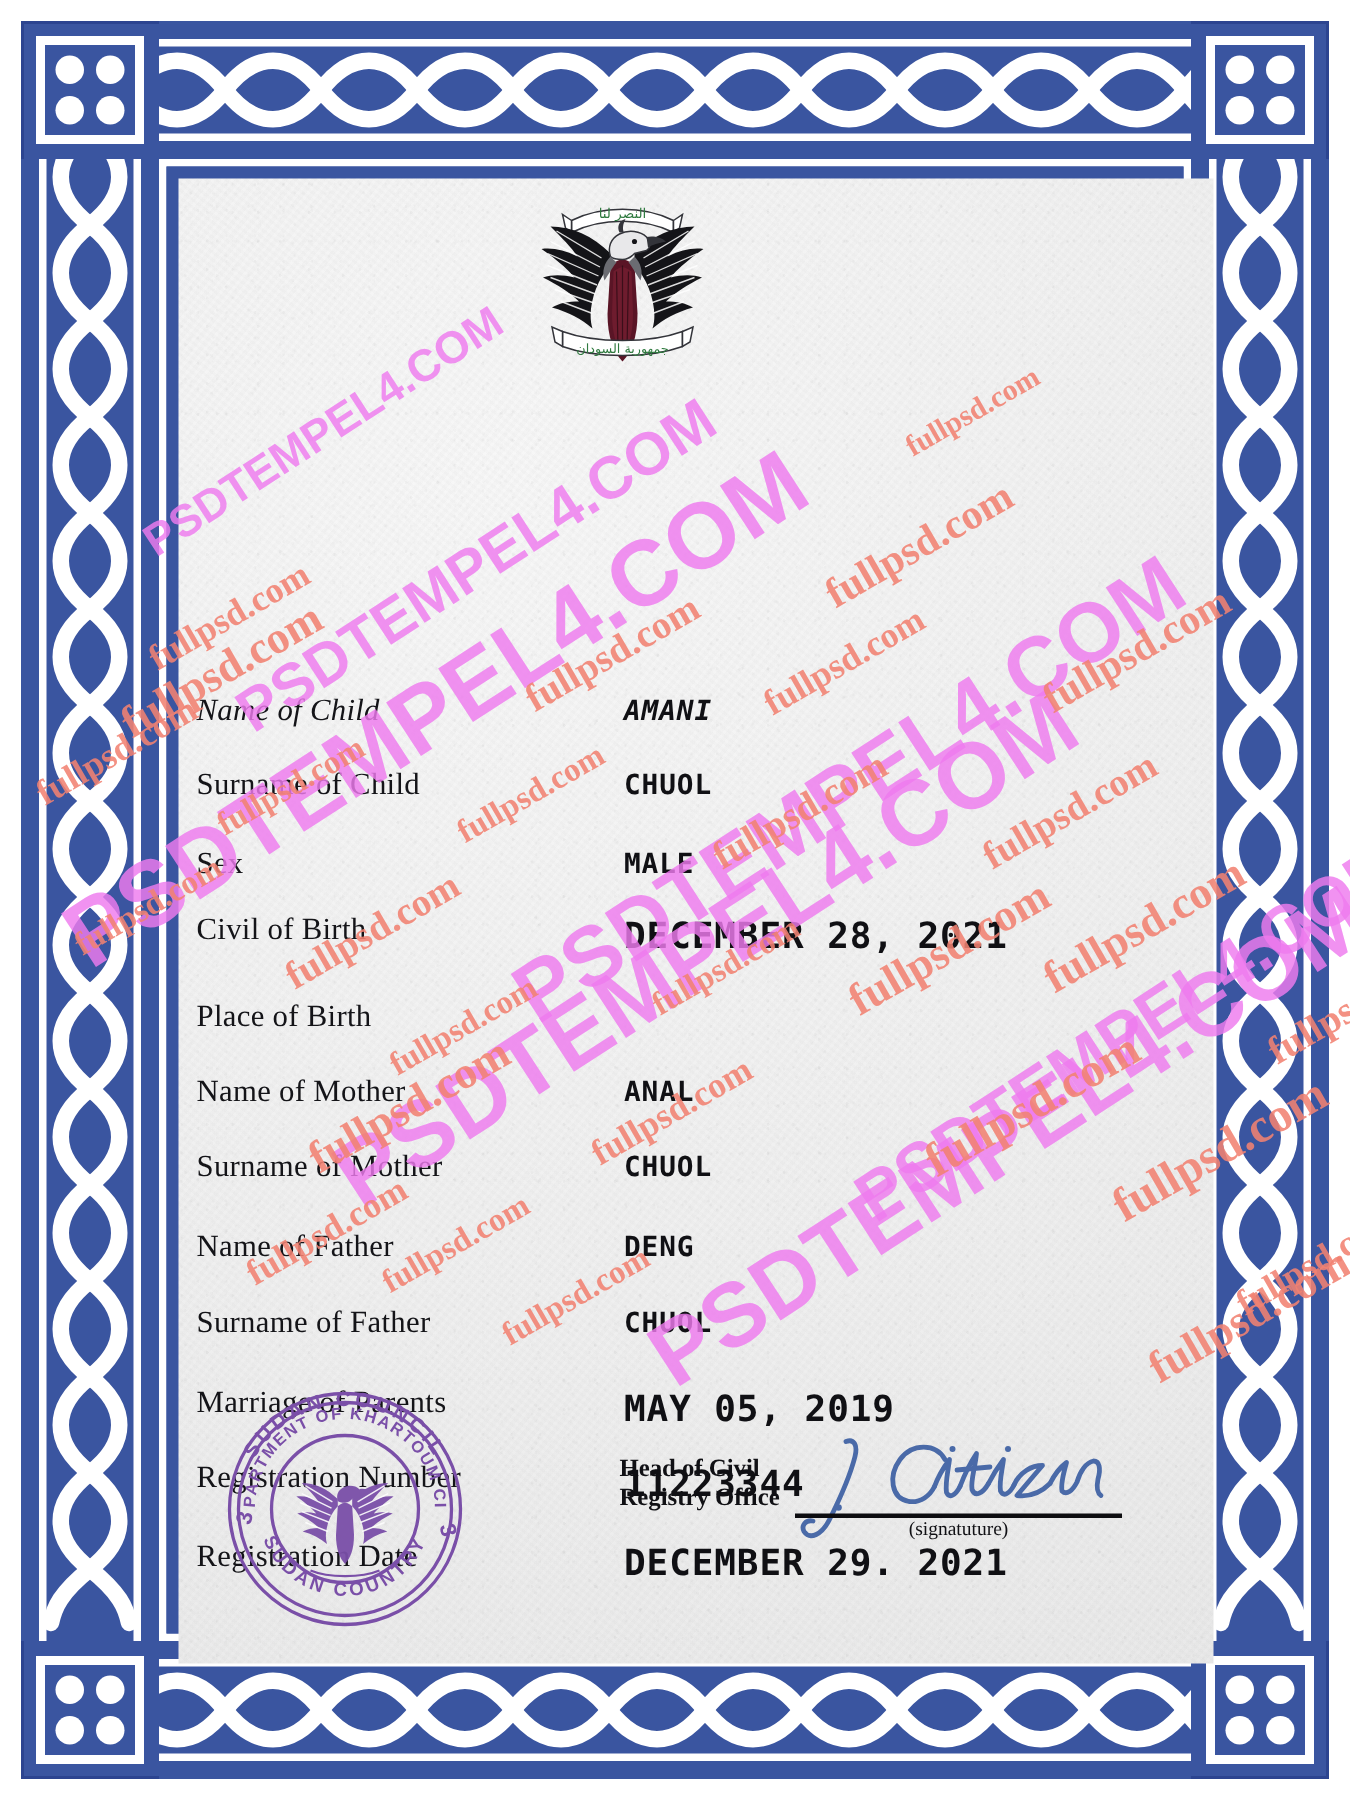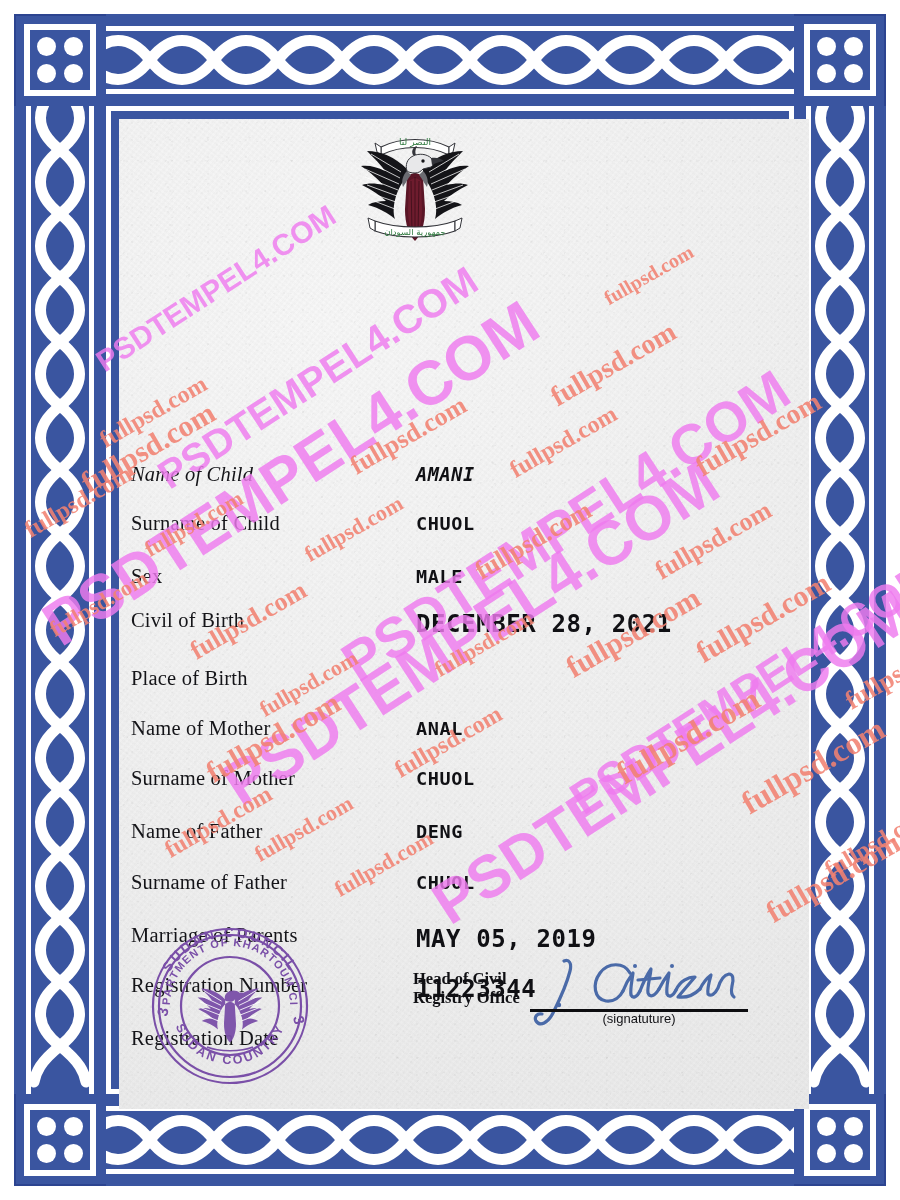--- a/index.html
+++ b/index.html
@@ -213,21 +213,21 @@
   }
   .sig-line{
     position:absolute;
     left:0;top:52px;width:218px;height:3px;
     background:#0d0d10;
   }
   .sig-caption{
     position:absolute;
     left:0;top:54px;width:218px;
     text-align:center;
-    font-family:Liberation Sans, sans-serif;
+    font-family:Liberation Serif, serif;
     font-size:13px;
     color:#111115;
   }
   .sig-svg{position:absolute;left:-4px;top:-4px;}
 
   
   .wm-layer{
     position:absolute;
     left:0;top:0;width:900px;height:1200px;
     pointer-events:none;
@@ -436,20 +436,21 @@
             <div class="row" style="top: 585px;">
               <div class="lbl">Marriage of Parents</div>
               <div class="val big">MAY 05, 2019</div>
             </div>
             <div class="row" style="top: 635px;">
               <div class="lbl">Registration Number</div>
               <div class="val big">11223344</div>
             </div>
             <div class="row" style="top: 688px;">
               <div class="lbl">Registration Date</div>
+              <div class="val big">DECEMBER 29. 2021</div>
             </div>
           </div>
 
         <div class="seal">
           <svg width="178" height="178" viewBox="0 0 178 178">
             <defs>
               <path id="arcTop" d="M 20,89 A 69,69 0 0 1 158,89"></path>
               <path id="arcTop2" d="M 29,89 A 60,60 0 0 1 149,89"></path>
               <path id="arcBot" d="M 31,89 A 58,58 0 0 0 147,89"></path>
             </defs>

